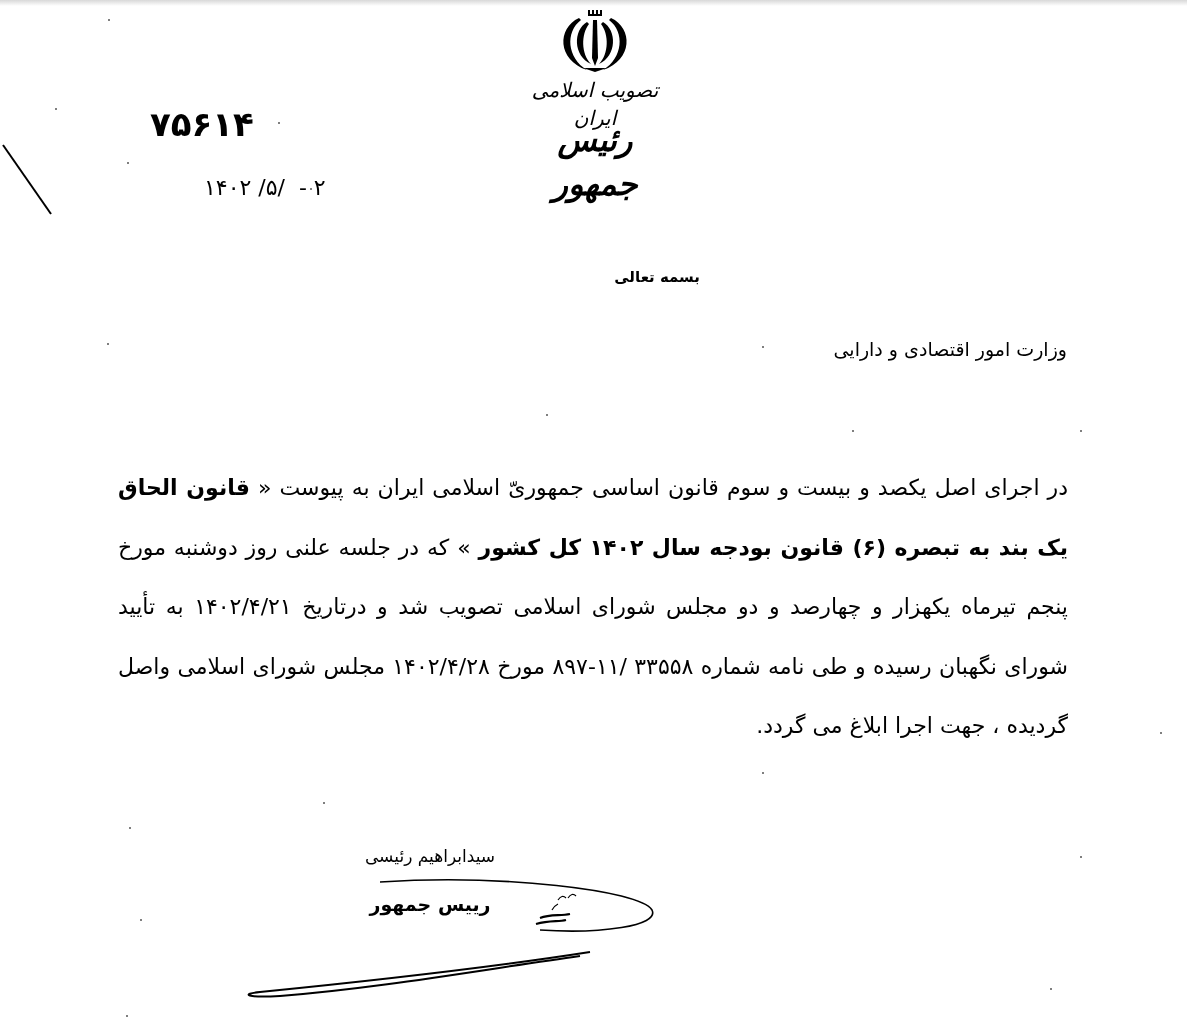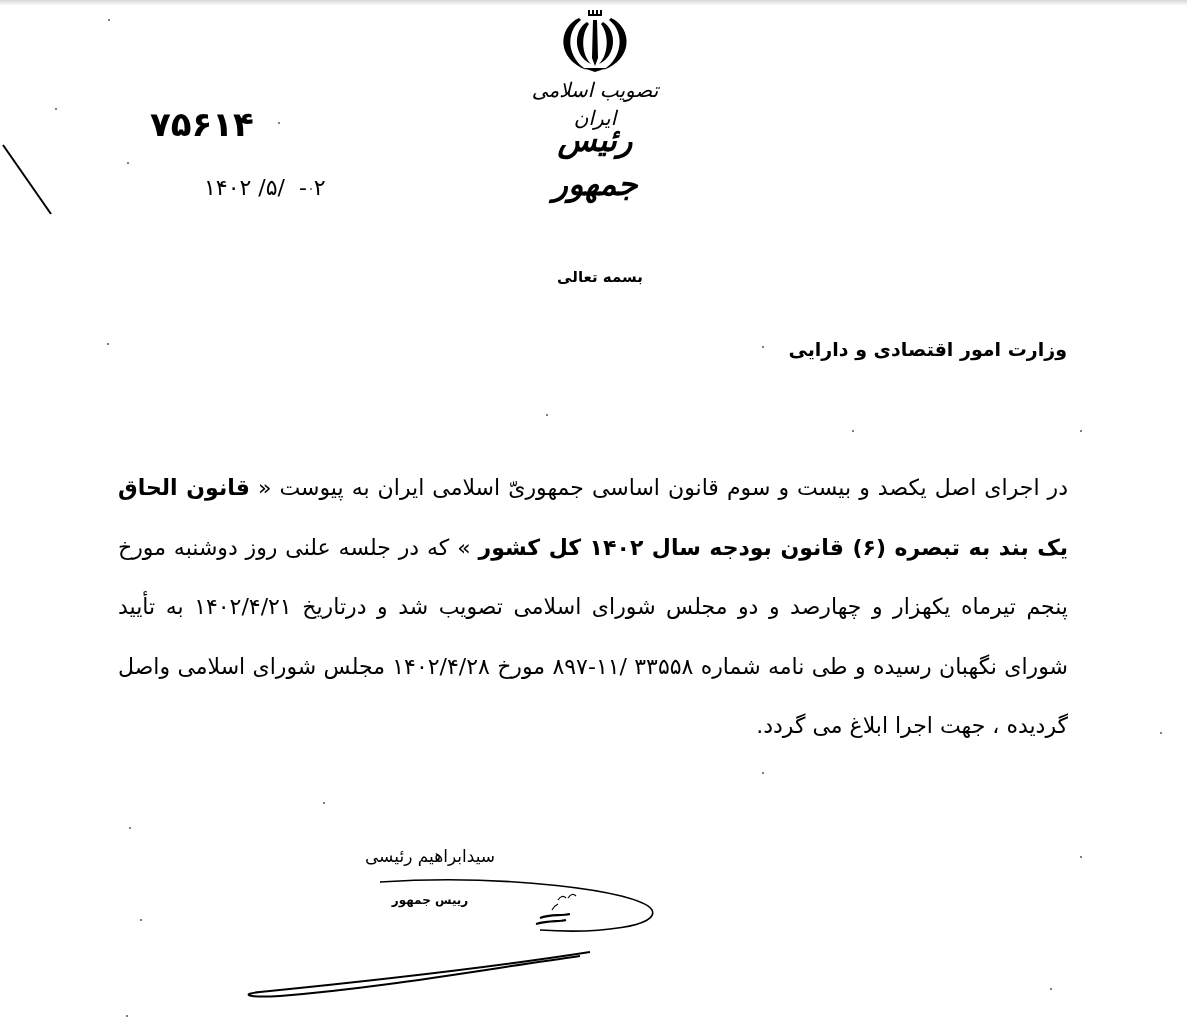--- a/index.html
+++ b/index.html
@@ -72,32 +72,32 @@
       margin-left: 46px;
     }
     .diag-line {
       position: absolute;
       left: 0; top: 140px;
     }
     .invocation {
       position: absolute;
       left: 500px; top: 268px;
       width: 200px;
-      text-align: center;
+      text-align: right;
       direction: rtl;
       font-weight: bold;
       font-size: 15px;
     }
     .recipients {
       position: absolute;
       right: 120px; top: 328px;
       width: 400px;
       direction: rtl;
       text-align: right;
-      font-weight: bold;
+      font-weight: normal;
       font-size: 19px;
       line-height: 42px;
     }
     .body-text {
       position: absolute;
       left: 118px; top: 458px;
       width: 950px;
       direction: rtl;
       text-align: justify;
       text-align-last: right;
@@ -114,21 +114,21 @@
       font-weight: normal;
       font-size: 17px;
     }
     .signatory-title {
       position: absolute;
       left: 360px; top: 893px;
       width: 140px;
       text-align: center;
       direction: rtl;
       font-weight: bold;
-      font-size: 12px;
+      font-size: 19px;
     }
     .signature {
       position: absolute;
       left: 240px; top: 870px;
     }
     .speck {
       position: absolute;
       width: 2px; height: 2px;
       background: #555;
       border-radius: 1px;

